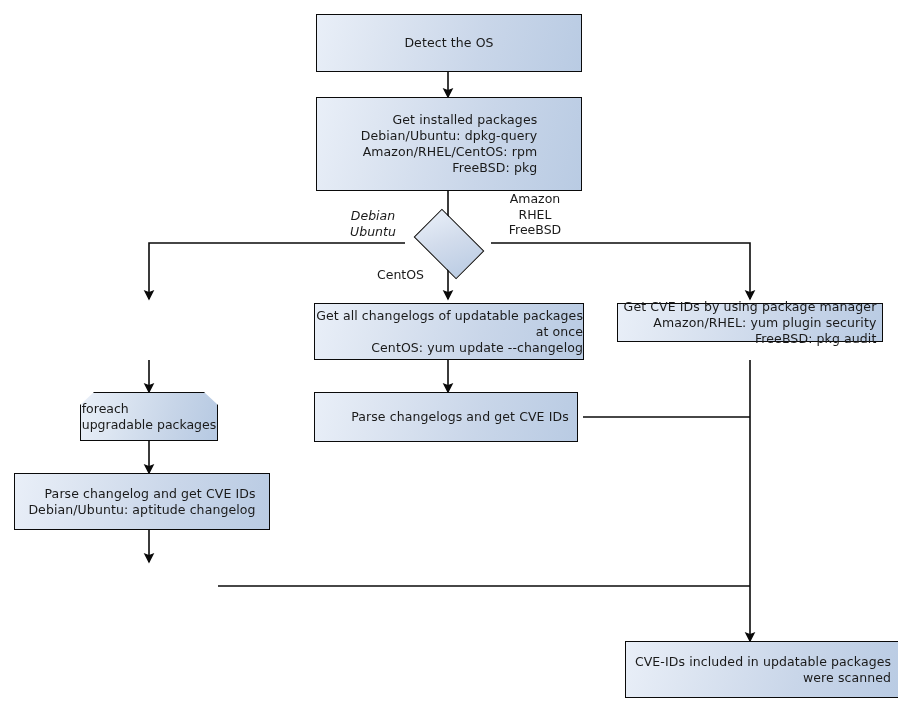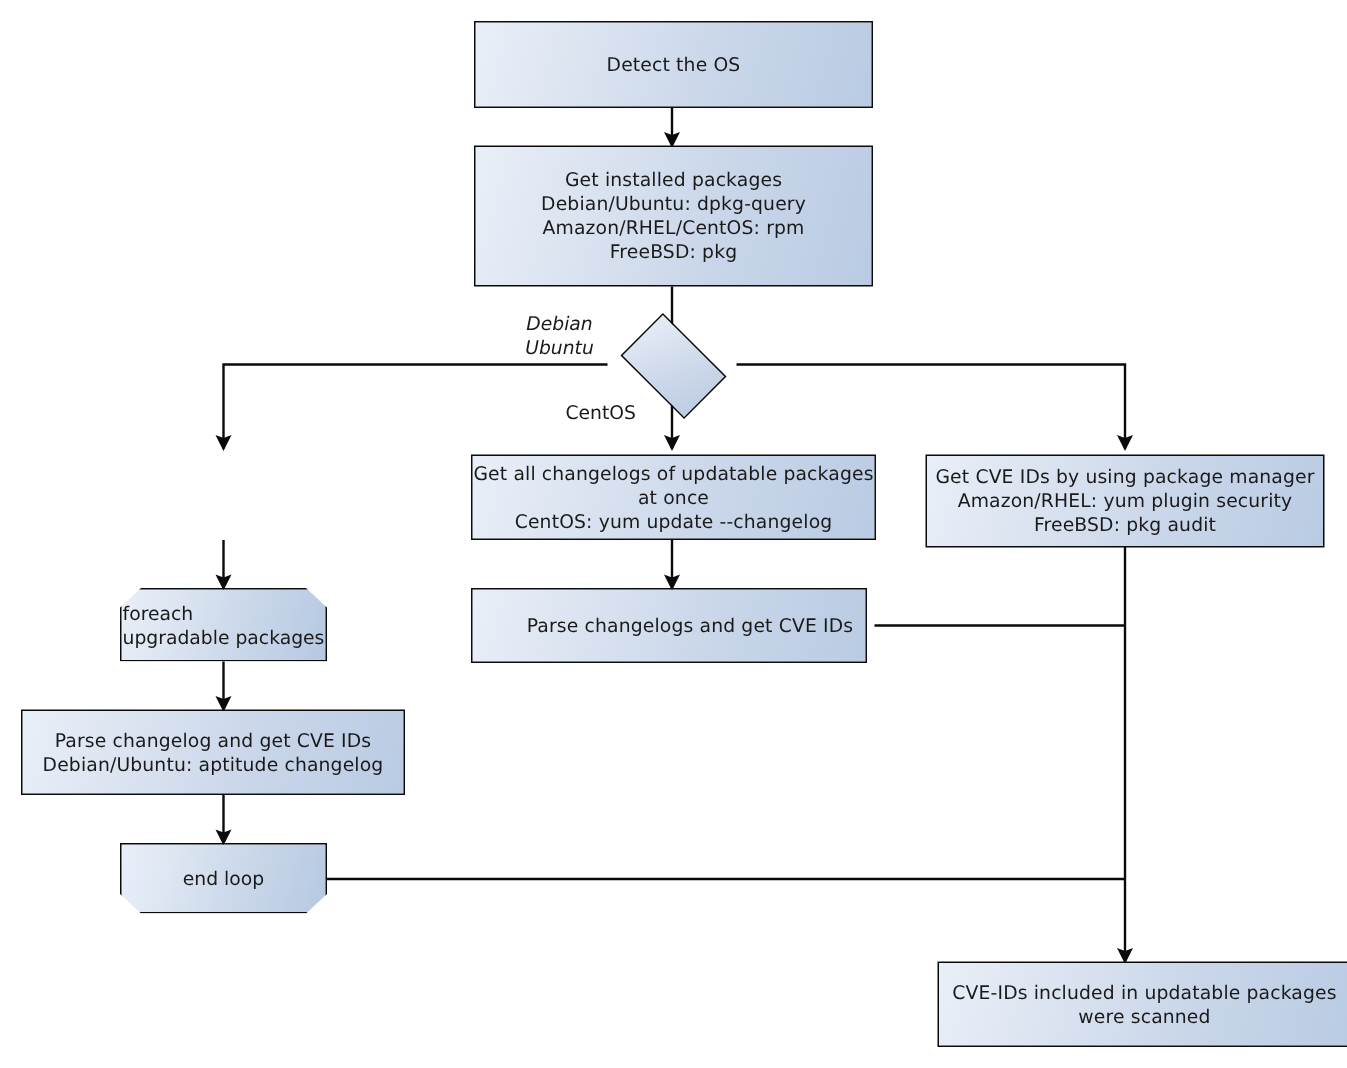--- a/index.html
+++ b/index.html
@@ -24,21 +24,21 @@
     width: 898px;
     height: 712px;
     pointer-events: none;
   }
   .node {
     position: absolute;
     box-sizing: border-box;
     display: flex;
     align-items: center;
     justify-content: center;
-    text-align: center;
+    text-align: right;
     color: #1a1a1a;
     font-size: 12.5px;
     line-height: 16px;
     letter-spacing: 0.1px;
     white-space: pre-line;
     border: 1.4px solid #0a0a0a;
     background: linear-gradient(105deg, #e9eff8 0%, #dee6f2 22%, #c9d6e9 62%, #b9cbe3 100%);
   }
   .node.proc {
     border-radius: 0;
@@ -122,37 +122,39 @@
   <div class="node proc" style="left:316px; top:97px; width:266px; height:94px;">Get installed packages
 Debian/Ubuntu: dpkg-query
 Amazon/RHEL/CentOS: rpm
 FreeBSD: pkg</div>
 
   <div class="diamond" style="left:419px; top:224px; width:58px; height:38px;"></div>
 
   <div class="edge-label" style="left:333px; top:208px; width:80px;font-style:italic;">Debian
 Ubuntu</div>
 
+  <div class="edge-label" style="left:490px; top:191px; width:90px;">Amazon
+RHEL
+FreeBSD</div>
 
   <div class="edge-label" style="left:352px; top:267px; width:72px; text-align:right;">CentOS</div>
 
 
   <div class="node proc" style="left:314px; top:303px; width:270px; height:57px;">Get all changelogs of updatable packages at once
 CentOS: yum update --changelog</div>
 
-  <div class="node proc" style="left:617px; top:303px; width:266px; height:62px;">Get CVE IDs by using package manager
+  <div class="node proc" style="left:617px; top:303px; width:266px; height:39px;">Get CVE IDs by using package manager
 Amazon/RHEL: yum plugin security
 FreeBSD: pkg audit</div>
 
   <div class="loop-start" style="left:80px; top:392px; width:138px; height:49px;">foreach
 upgradable  packages</div>
 
   <div class="node proc" style="left:14px; top:473px; width:256px; height:57px;">Parse changelog and get  CVE IDs
 Debian/Ubuntu: aptitude changelog</div>
 
   <div class="node proc" style="left:314px; top:392px; width:264px; height:50px;padding-left:28px;">Parse changelogs and get CVE IDs</div>
 
-  <div class="loop-end" style="left:80px; top:562px; width:138px; height:47px;">end loop</div>
 
   <div class="node proc" style="left:612px; top:641px; width:276px; height:57px;margin-left:13px;">CVE-IDs included in updatable packages
 were scanned</div>
 
 </div>
 
 </body></html>

